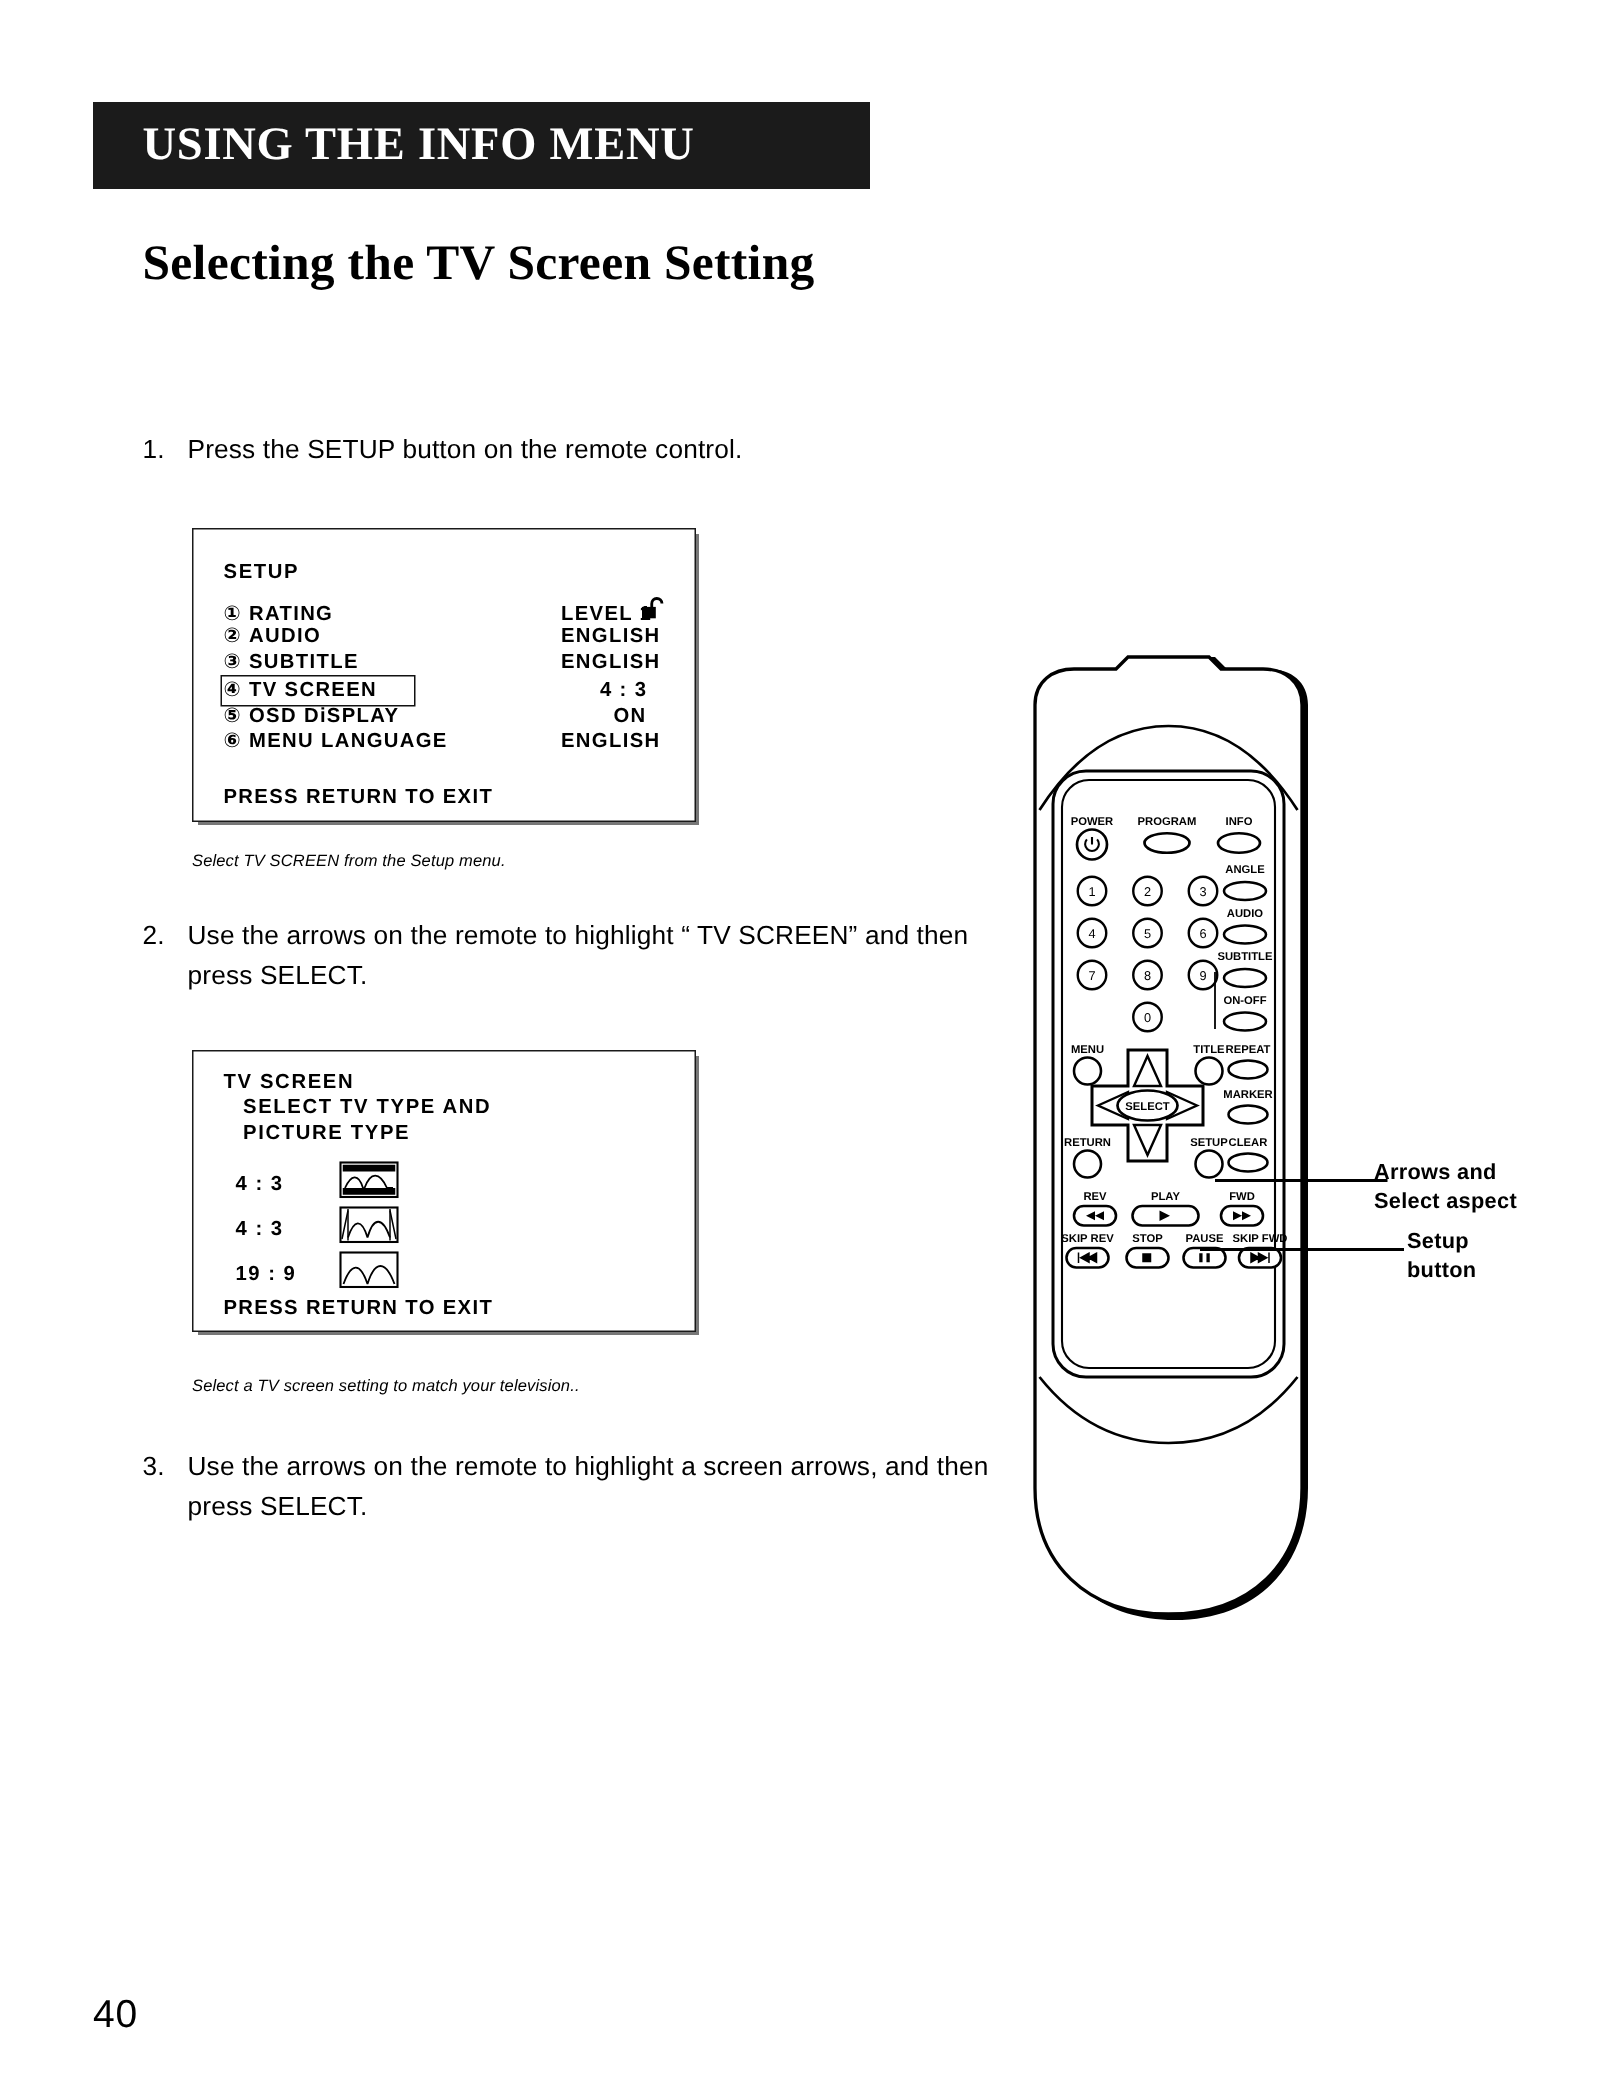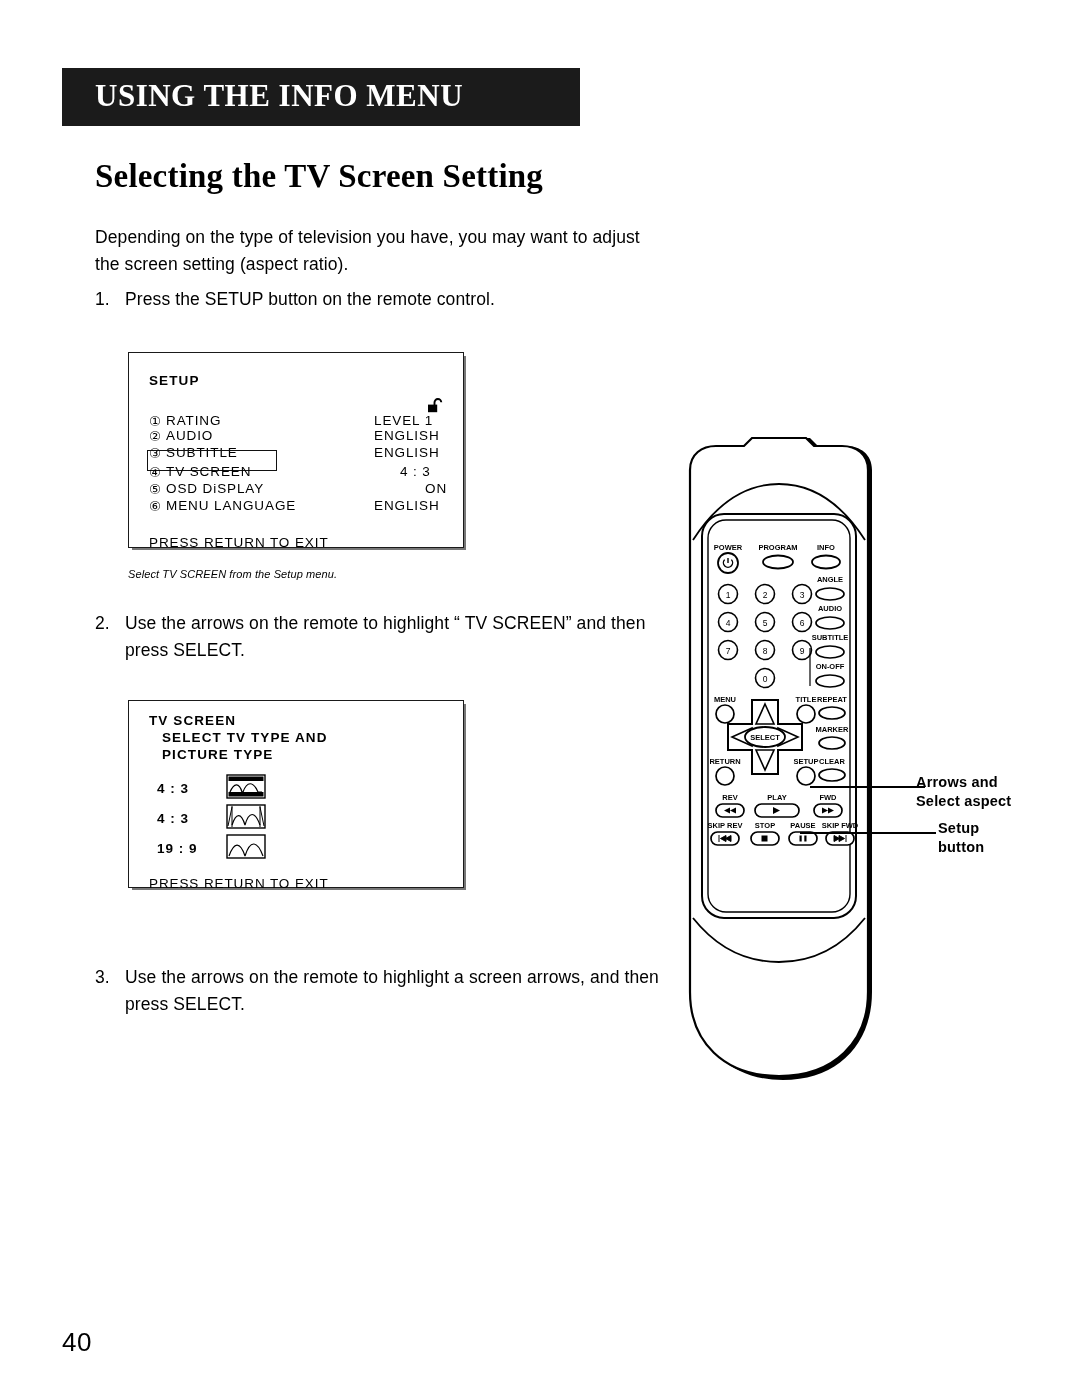--- a/index.html
+++ b/index.html
@@ -61,22 +61,22 @@
     box-shadow:3px 3px 0 -1px #777;
   }
   #osd-setup{ left:128px; top:352px; width:334px; height:194px; }
   #osd-tv{ left:128px; top:700px; width:334px; height:186px; }
 
   .osd-title{
     position:absolute; font-weight:bold; font-size:13.5px;
     letter-spacing:1.1px; white-space:nowrap;
   }
   .osd-row{
-    position:absolute; font-weight:normal; font-size:13.5px;
-    letter-spacing:0.9px; white-space:nowrap;margin-top:12px;
+    position:absolute; font-weight:bold; font-size:13.5px;
+    letter-spacing:0.9px; white-space:nowrap;
   }
   .osd-label{ position:absolute; left:0; white-space:nowrap; }
   .osd-value{ position:absolute; white-space:nowrap; }
   .circled{ font-family:"DejaVu Sans", sans-serif; font-size:13.5px; }
 
   .highlight-box{
     position:absolute; left:18px; top:97px; width:128px; height:19px;
     border:1.5px solid #111;
   }
 
@@ -108,21 +108,20 @@
 <body>
 
 <div class="page">
 
   <div class="banner">
     <div class="banner-title">USING THE INFO MENU</div>
   </div>
 
   <div class="section-heading">Selecting the TV Screen Setting</div>
 
-  <div class="intro">Depending on the type of television you have, you may want to adjust the screen setting (aspect ratio).</div>
 
   <div class="step" id="step1">
     <span class="num">1.</span>
     <span class="txt">Press the SETUP button on the remote control.</span>
   </div>
 
   <div class="osd-box" id="osd-setup">
     <div class="osd-title" style="left:20px; top:20px;">SETUP</div>
 
     <div class="osd-row" style="left:20px; top:48px;">
@@ -153,21 +152,21 @@
     <div class="highlight-box"></div>
     <div class="osd-row" style="left:20px; top:99px;">
       <span class="osd-label circled">④</span>
       <span class="osd-label" style="left:17px;">TV SCREEN</span>
       <span class="osd-value" style="left:251px;">4 : 3</span>
     </div>
 
     <div class="osd-row" style="left:20px; top:116px;">
       <span class="osd-label circled">⑤</span>
       <span class="osd-label" style="left:17px;">OSD DiSPLAY</span>
-      <span class="osd-value" style="left:276px;">ON</span>
+      <span class="osd-value" style="left:260px;">ON</span>
     </div>
 
     <div class="osd-row" style="left:20px; top:133px;">
       <span class="osd-label circled">⑥</span>
       <span class="osd-label" style="left:17px;">MENU LANGUAGE</span>
       <span class="osd-value" style="left:225px;">ENGLISH</span>
     </div>
 
     <div class="osd-row" style="left:20px; top:170px;">PRESS RETURN TO EXIT</div>
   </div>
@@ -209,20 +208,21 @@
     <span class="tv-icon" style="left:97px; top:133px;">
       <svg viewBox="0 0 40 25" width="40" height="25">
         <rect x="1" y="1" width="38" height="23" fill="#fff" stroke="#000" stroke-width="1.4"></rect>
         <path d="M3 22 C8 8 14 7 19 22 M19 22 C24 6 31 6 37 22" fill="none" stroke="#000" stroke-width="1.2"></path>
       </svg>
     </span>
 
     <div class="osd-row" style="left:20px; top:163px;">PRESS RETURN TO EXIT</div>
   </div>
 
+  <div class="caption" id="cap2">Select a TV screen setting to match your television..</div>
 
   <div class="step" id="step3">
     <span class="num">3.</span>
     <span class="txt">Use the arrows on the remote to highlight a screen arrows, and then press SELECT.</span>
   </div>
 
   <div class="remote">
     <svg viewBox="0 0 270 660" width="270" height="660">
 
       <path d="M34 38 C34 22 46 14 60 14 L88 14 L96 6 L150 6 L158 14 L186 14 C200 14 212 22 212 38

